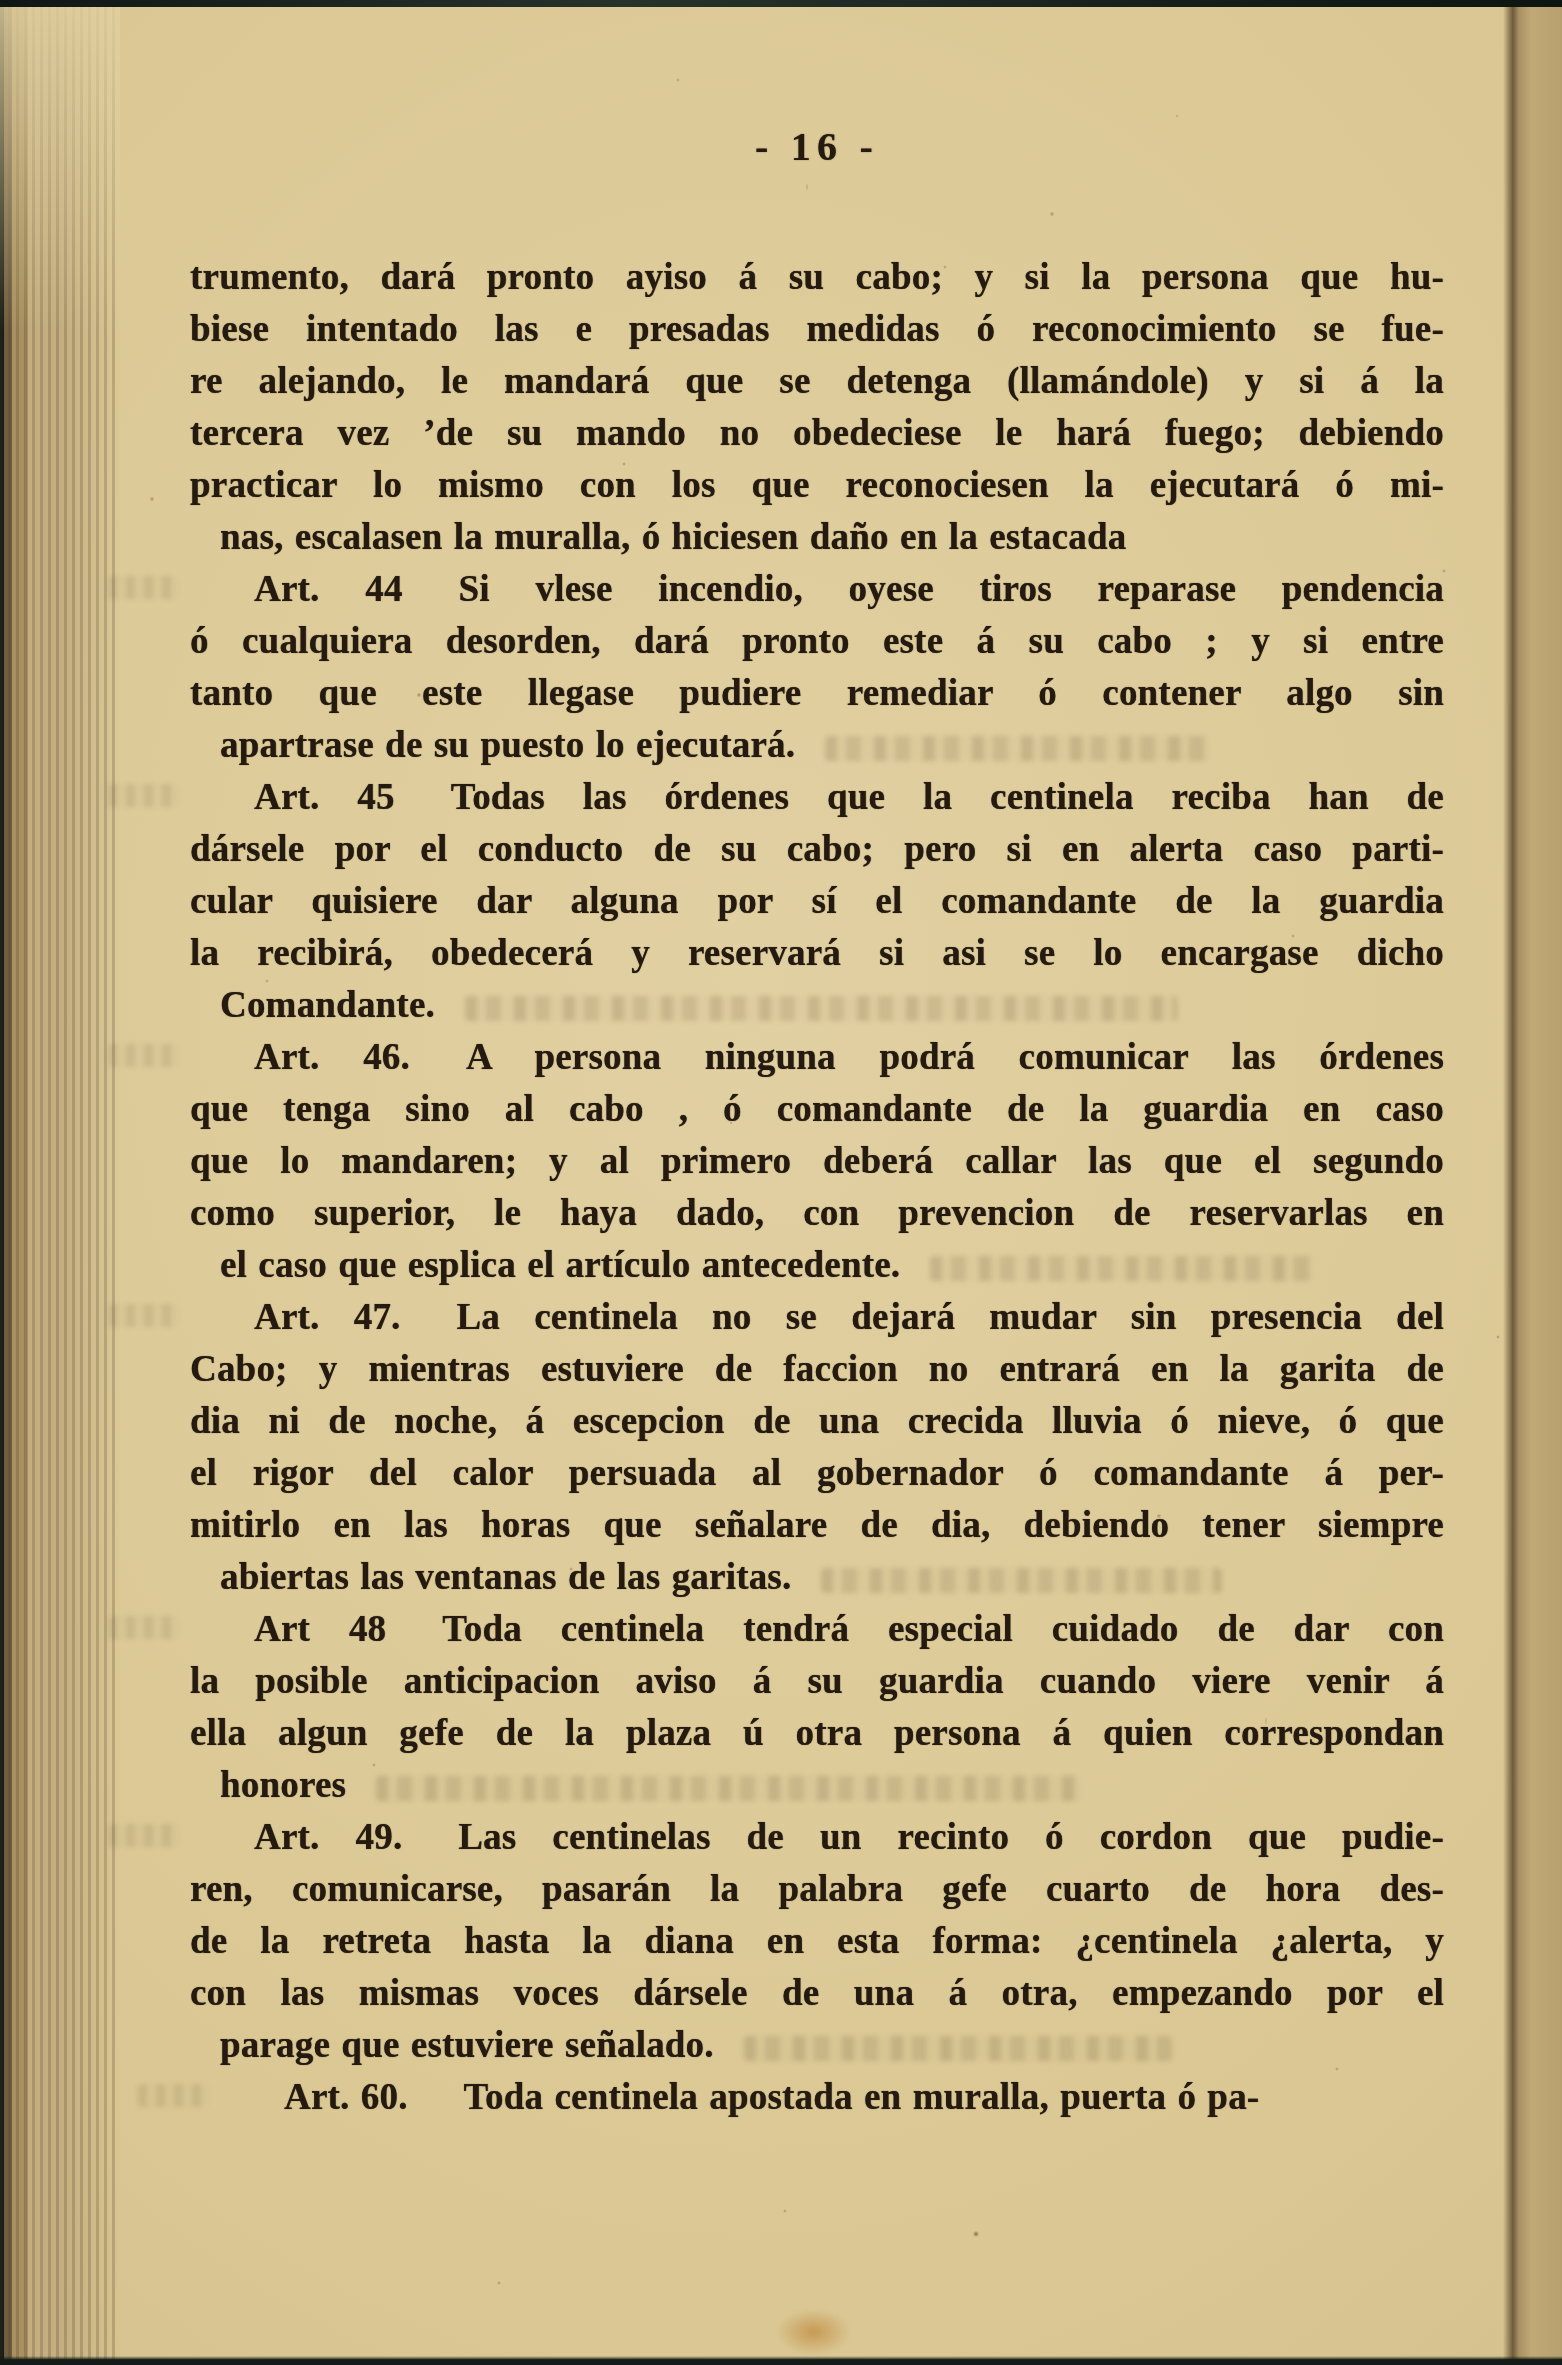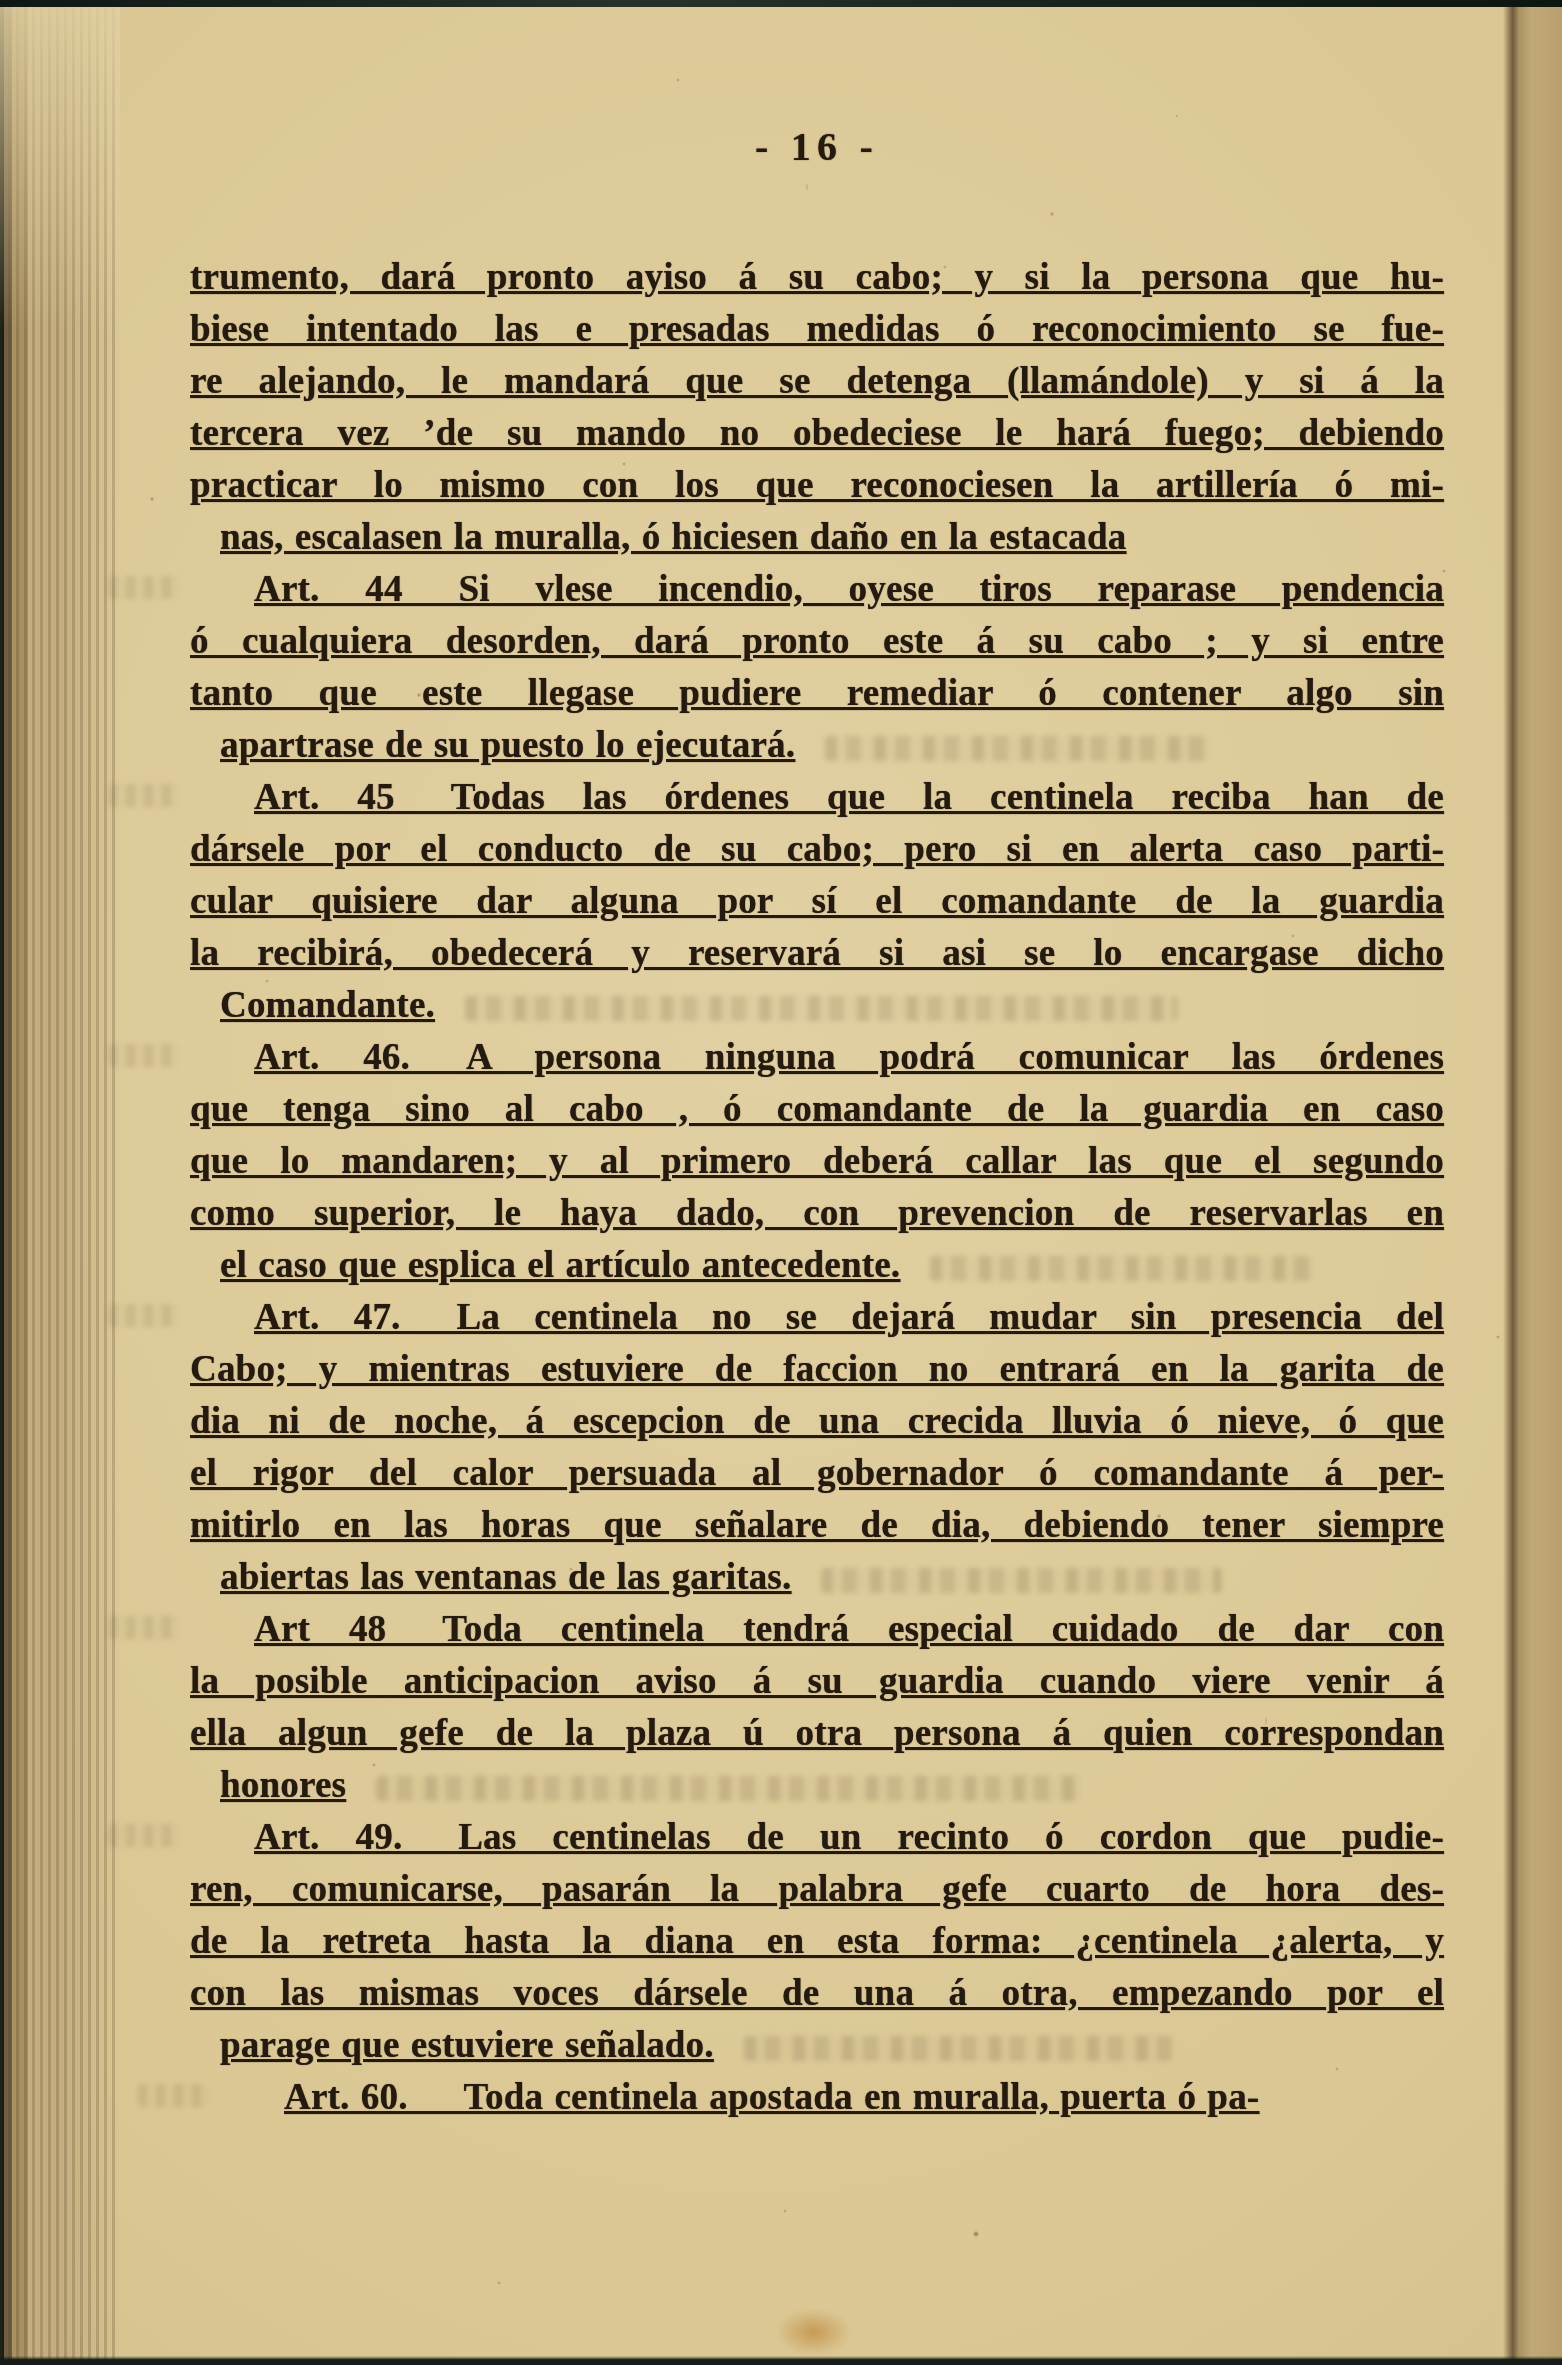--- a/index.html
+++ b/index.html
@@ -85,21 +85,20 @@
     font-size: 37px; font-weight: bold;
     letter-spacing: 0.2px; word-spacing: 1.8px;
     text-shadow: 0 0 1.1px rgba(36,26,16,.65), 0.4px 0.4px 0 rgba(36,26,16,.3);
     filter: blur(0.4px);
   }
   .line {
     position: relative;
     height: 52px; line-height: 52px;
     text-align: justify;
     white-space: normal;
-    text-decoration: underline;
   }
   .line.fill { text-align-last: justify; }
   .line.end  { text-align-last: left; margin-left: 30px; }
   .line.indent { text-indent: 64px; }
   
   .smudge {
     display: inline-block; vertical-align: middle;
     height: 25px; margin-left: 30px; border-radius: 4.5px;
     background: repeating-linear-gradient(90deg,
       rgba(104,86,56,.34) 0 11.6px, rgba(104,86,56,.05) 11.6px 21.4px,
@@ -120,21 +119,21 @@
 
 <div class="page">
   <div class="speckles"></div>
   <div class="stain"></div>
   <div class="page-num">- 16 -</div>
   <div class="text-block">
       <div class="line fill"><span>trumento, dará pronto ayiso á su cabo; y si la persona que hu-</span></div>
       <div class="line fill"><span>biese intentado las e presadas medidas ó reconocimiento se fue-</span></div>
       <div class="line fill"><span>re alejando, le mandará que se detenga (llamándole) y si á la</span></div>
       <div class="line fill"><span>tercera vez ʼde su mando no obedeciese le hará fuego; debiendo</span></div>
-      <div class="line fill"><span>practicar lo mismo con los que reconociesen la artillería ó mi-</span></div>
+      <div class="line fill"><span>practicar lo mismo con los que reconociesen la ejecutará ó mi-</span></div>
       <div class="line end"><span>nas, escalasen la muralla, ó hiciesen daño en la estacada</span></div>
       <div class="line indent fill"><span>Art. 44  Si vlese incendio, oyese tiros reparase pendencia</span><span class="smudge-left"></span></div>
       <div class="line fill"><span>ó cualquiera desorden, dará pronto este á su cabo ; y si entre</span></div>
       <div class="line fill"><span>tanto que este llegase pudiere remediar ó contener algo sin</span></div>
       <div class="line end"><span>apartrase de su puesto lo ejecutará.</span><span class="smudge" style="width: 383px;"></span></div>
       <div class="line indent fill"><span>Art. 45  Todas las órdenes que la centinela reciba han de</span><span class="smudge-left"></span></div>
       <div class="line fill"><span>dársele por el conducto de su cabo; pero si en alerta caso parti-</span></div>
       <div class="line fill"><span>cular quisiere dar alguna por sí el comandante de la guardia</span></div>
       <div class="line fill"><span>la recibirá, obedecerá y reservará si asi se lo encargase dicho</span></div>
       <div class="line end"><span>Comandante.</span><span class="smudge" style="width: 713px;"></span></div>

